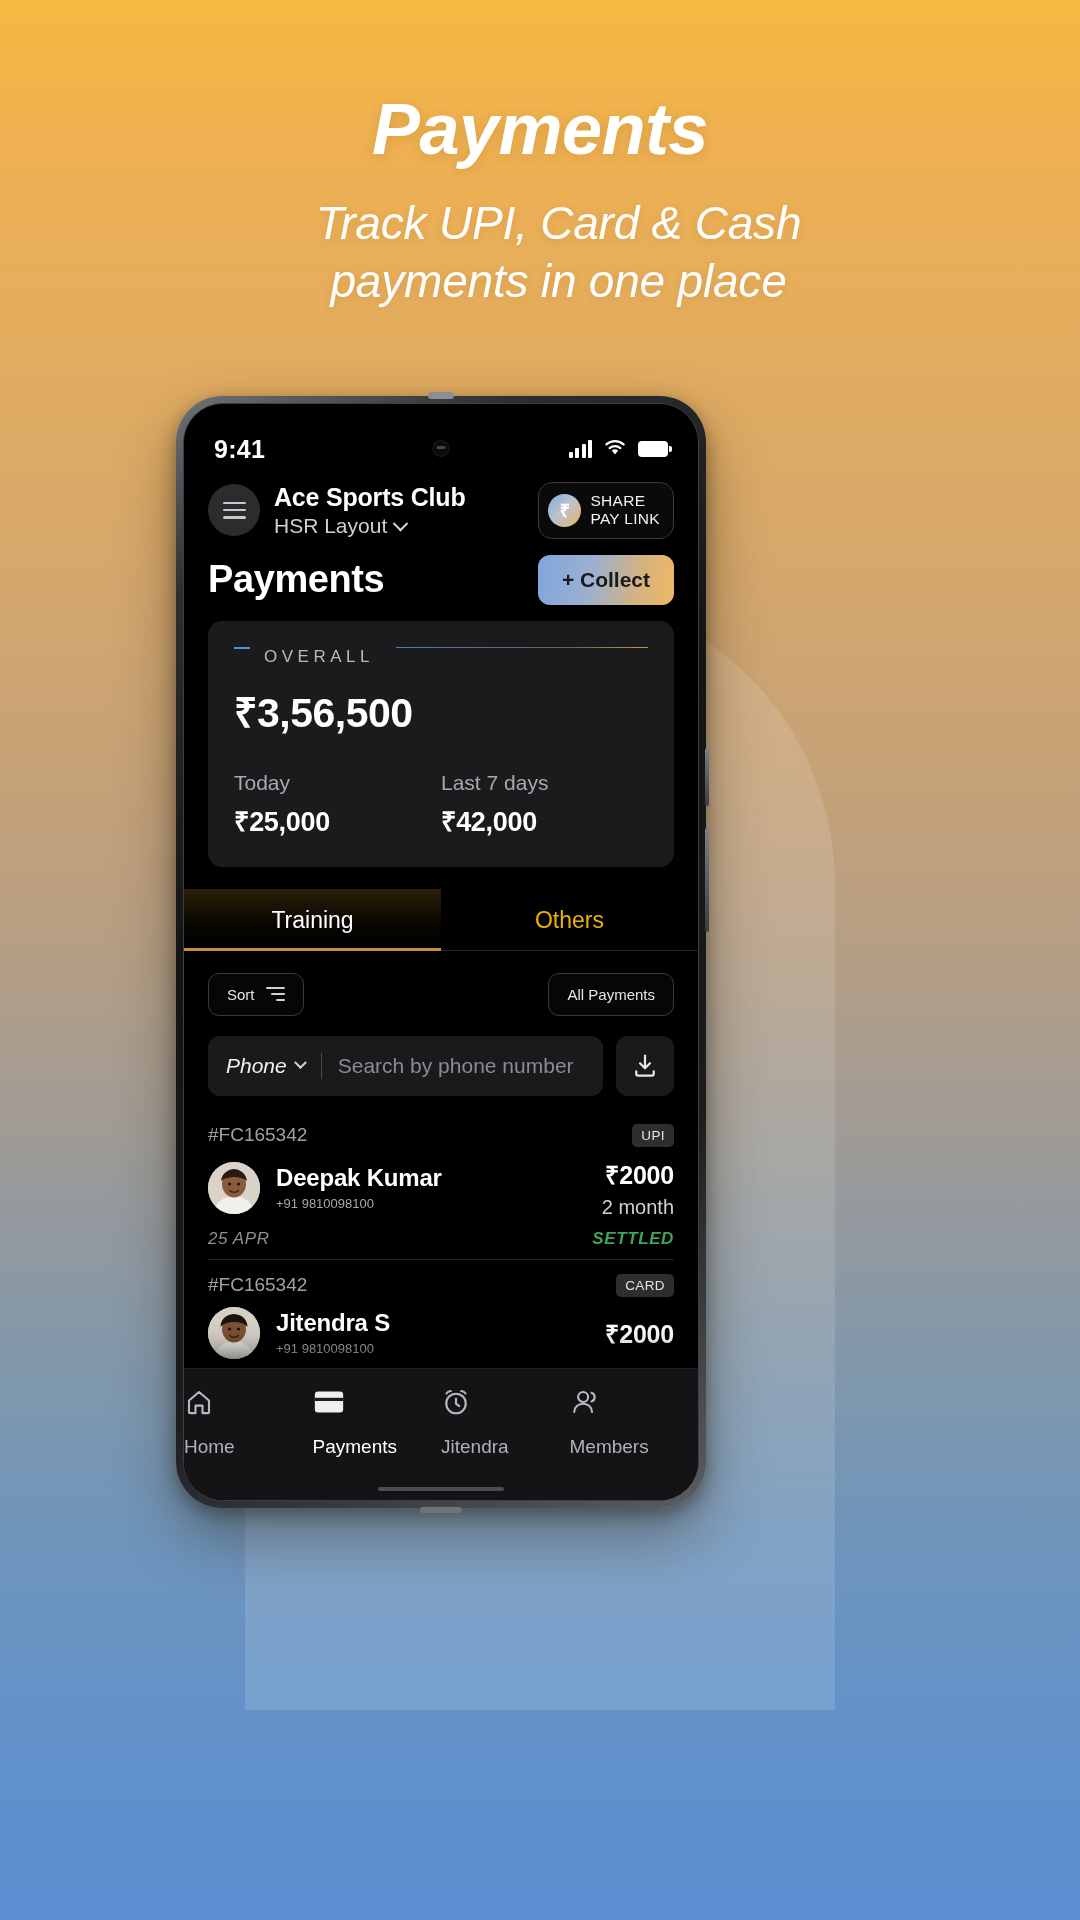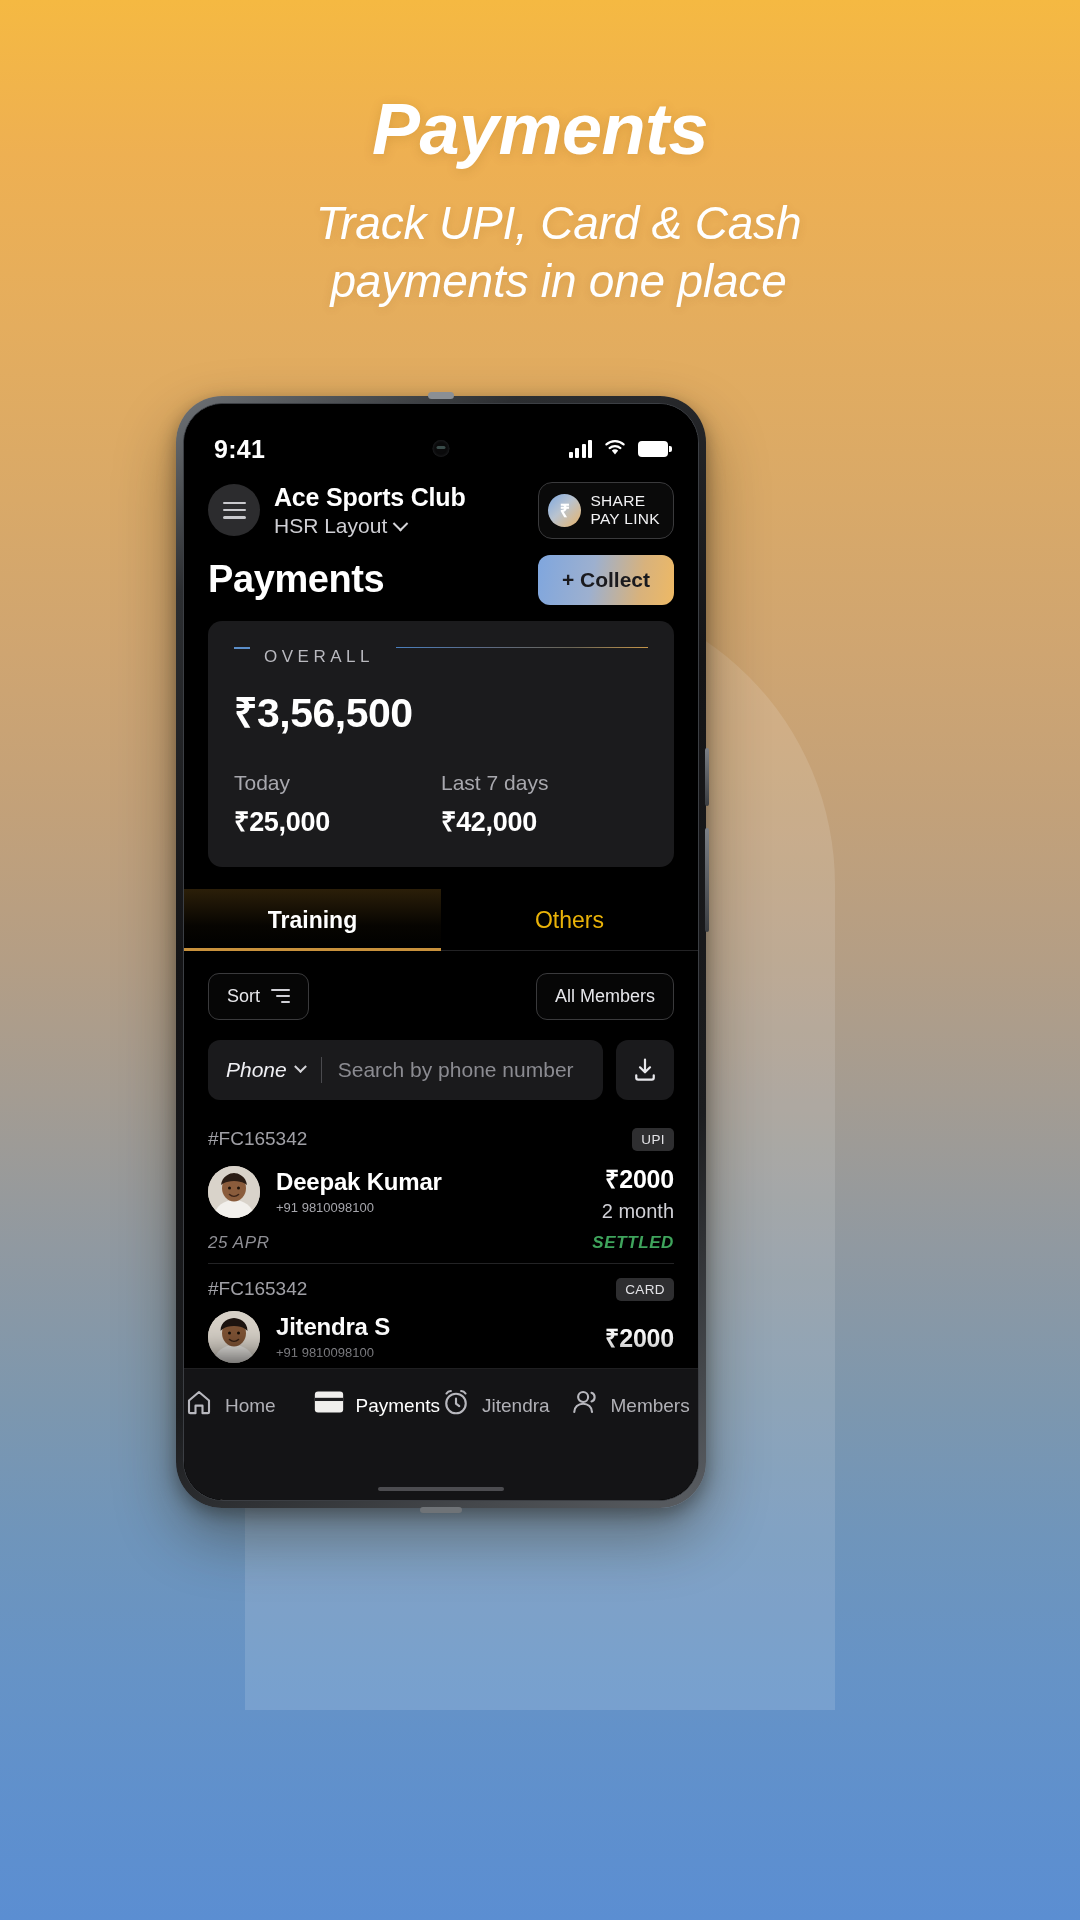--- a/index.html
+++ b/index.html
@@ -280,38 +280,38 @@
   }
   .tab {
     flex: 1 1 0;
     text-align: center;
     padding: 18px 0 16px 0;
     font-size: 23px;
     color: #eab308;
     position: relative;
   }
   .tab.active {
-    color: #fff; font-weight: bold;
+    color: #fff; font-weight: normal;
     background: linear-gradient(180deg,rgba(197,140,40,0.22) 0%,rgba(120,82,20,0.06) 60%,rgba(0,0,0,0) 100%);
   }
   .tab.active::after {
     content:""; position:absolute; left:0; right:0; bottom:-1px;
     height: 2.6px; background: #c8913c;
   }
 
   
   #filter-row {
     display: flex; align-items: center; justify-content: space-between;
     padding: 22px 24px 0 24px;
   }
   .pill {
     border: 1.3px solid #3a3a3c;
     border-radius: 11px;
     padding: 12px 18px;
-    font-size: 18px; color: #e6e6ea;
+    font-size: 15px; color: #e6e6ea;
     display: flex; align-items: center; gap: 11px;
     background: #060606;
   }
   .sort-lines { display: flex; flex-direction: column; gap: 4px; align-items: flex-end; }
   .sort-lines i { display:block; height: 2px; background: #d0d0d6; border-radius:1px; }
   .sort-lines i:nth-child(1){width:19px;}
   .sort-lines i:nth-child(2){width:14px;}
   .sort-lines i:nth-child(3){width:9px;}
 
   
@@ -375,22 +375,22 @@
     left: 0; right: 0; bottom: 0;
     height: 132px;
     background: #141416;
     border-top: 1px solid #1f1f21;
     display: flex; align-items: flex-start;
     padding-top: 18px;
     z-index: 8;
     box-shadow: 0 -10px 30px rgba(0,0,0,0.75);
   }
   .navitem {
-    flex: 1 1 0; display: flex; 
-    align-items: flex-end; gap: 11px;
+    flex: 1 1 0; display: flex; flex-direction: column;
+    align-items: flex-start; gap: 19px;
   }
   .navlabel { font-size: 19px; color: #b0b0b6; }
   .navitem.active .navlabel { color: #ffffff; }
   .navicon { height: 30px; display:flex; align-items:center; justify-content:center; }
   #home-indicator {
     position: absolute; left: 50%; bottom: 9px; transform: translateX(-50%);
     width: 126px; height: 4px; border-radius: 3px; background: #4c4c50;
   }
 </style>
 </head>
@@ -491,21 +491,21 @@
 
         <div id="filter-row">
           <div class="pill">
             <span>Sort</span>
             <span class="sort-lines">
                 <i></i>
                 <i></i>
                 <i></i>
               </span>
           </div>
-          <div class="pill">All Members</div>
+          <div class="pill">All Payments</div>
         </div>
 
         <div id="search-row">
           <div id="search-box">
             <span id="search-type">
               <span>Phone</span>
               <span class="chev-sm"></span>
             </span>
             <span id="search-divider"></span>
             <span id="search-placeholder">Search by phone number</span>

